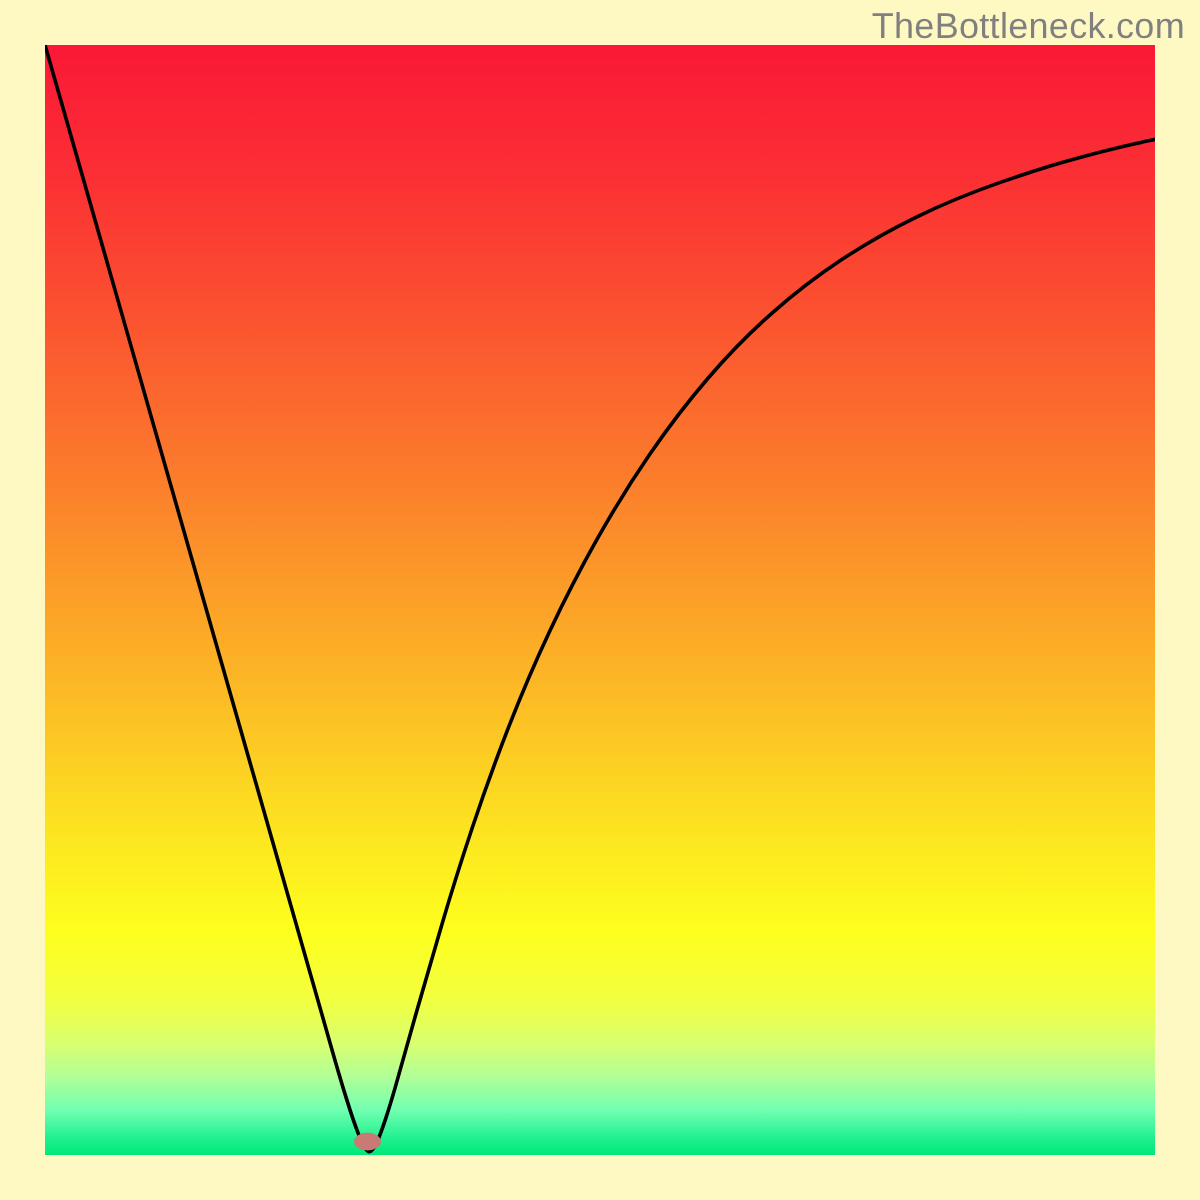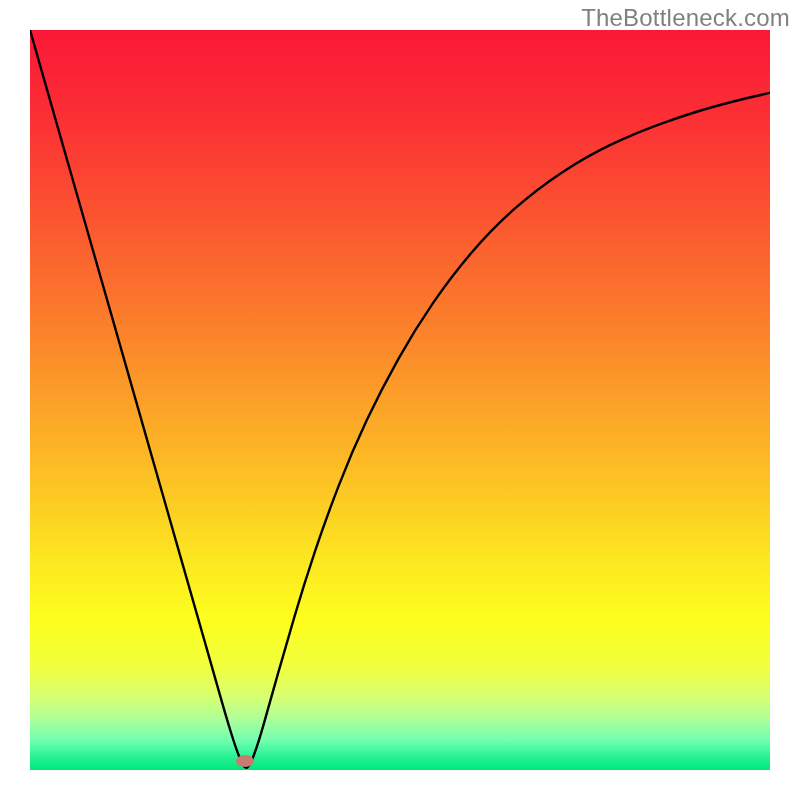--- a/index.html
+++ b/index.html
@@ -8,21 +8,21 @@
     width: 800px;
     height: 800px;
     overflow: hidden;
     background: #000;
     font-family: Arial, Helvetica, sans-serif;
   }
   .frame {
     position: relative;
     width: 800px;
     height: 800px;
-    background: #ffffff;
+    background: #fef9c3;
   }
   .plot-area {
     position: absolute;
     left: 30px;
     top: 30px;
     width: 740px;
     height: 740px;
     overflow: hidden;
   }
   .gradient {

